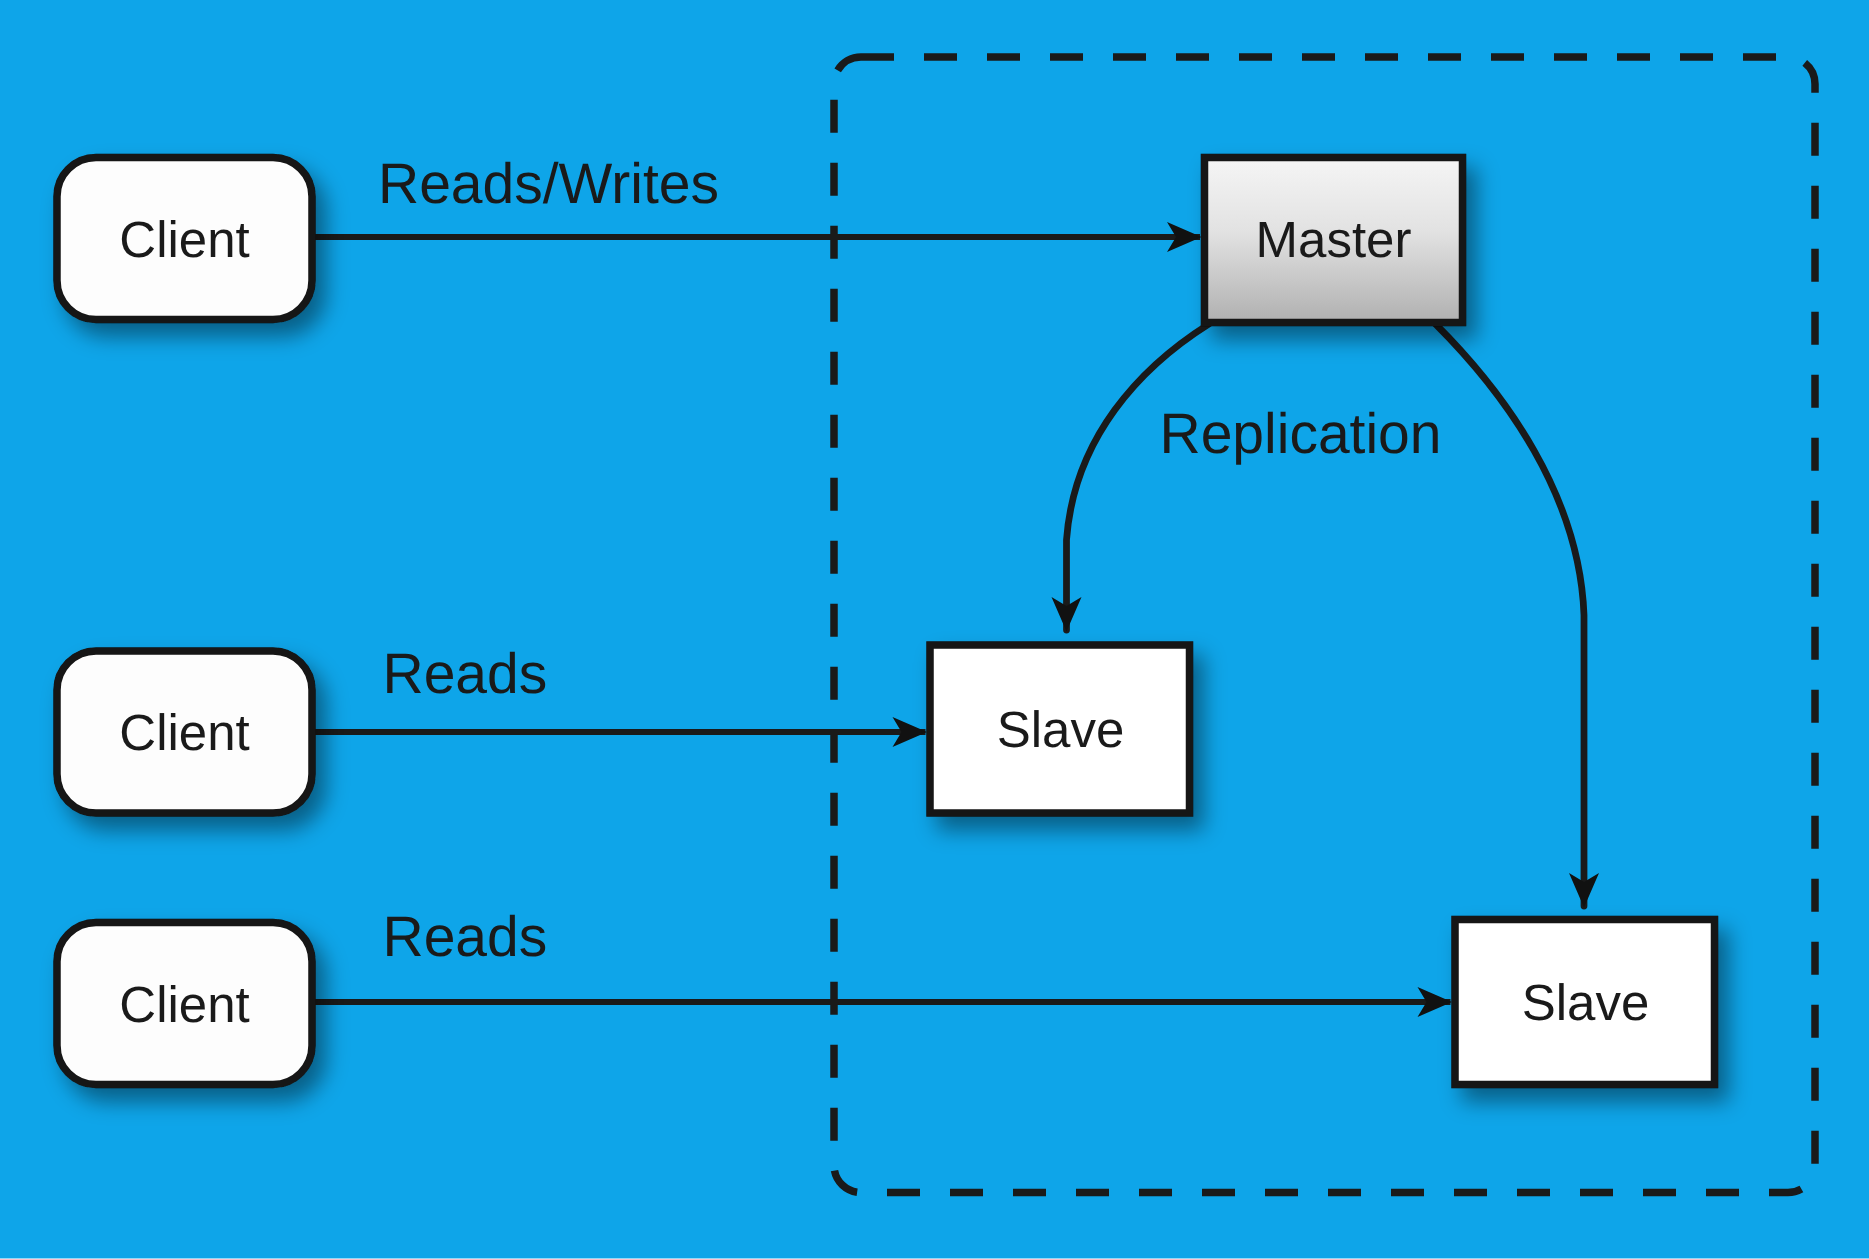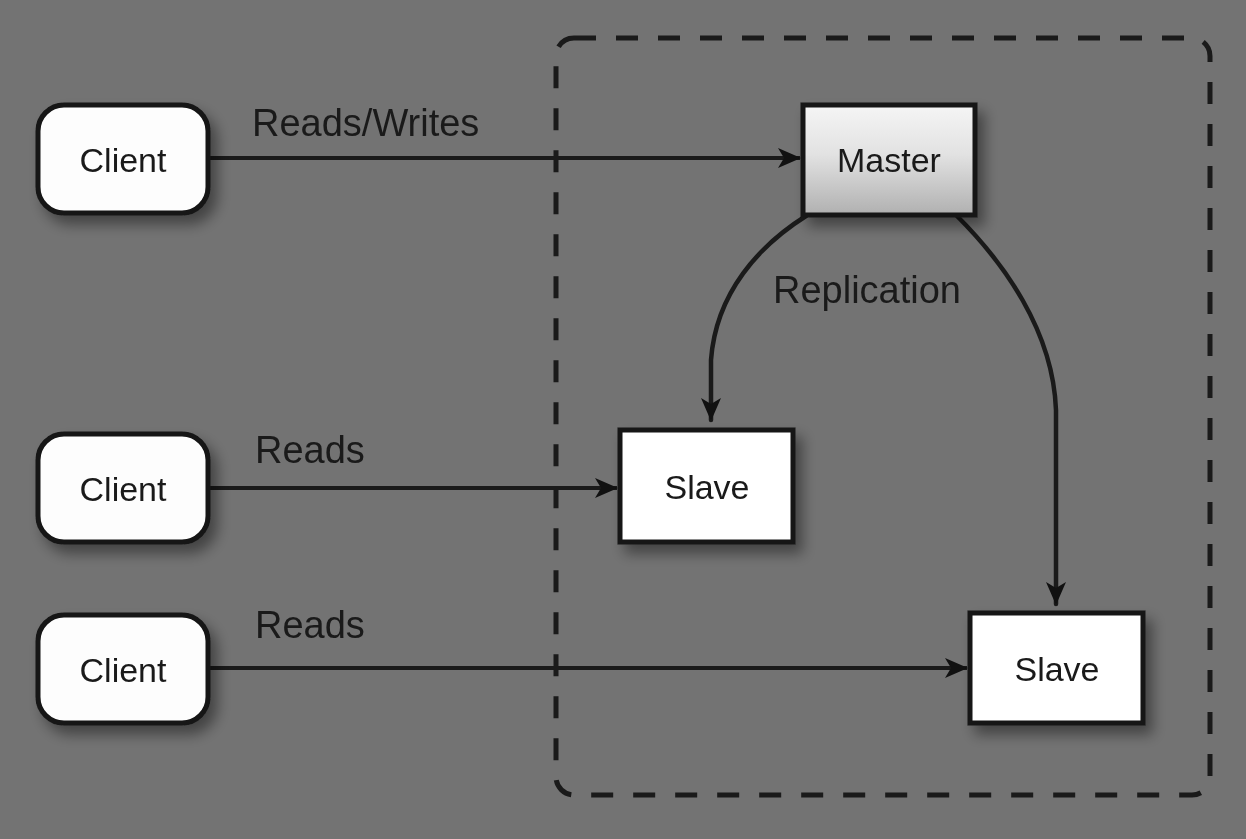--- a/index.html
+++ b/index.html
@@ -7,21 +7,21 @@
     padding: 0;
     background: #ffffff;
   }
   body {
     font-family: "Liberation Sans", sans-serif;
   }
   #canvas {
     position: relative;
     width: 1246px;
     height: 839px;
-    background: #737373;
+    background: #0ea5e9;
     overflow: hidden;
   }
   #diagram-svg {
     position: absolute;
     left: 0;
     top: 0;
     width: 1246px;
     height: 839px;
   }
   .node-label {

